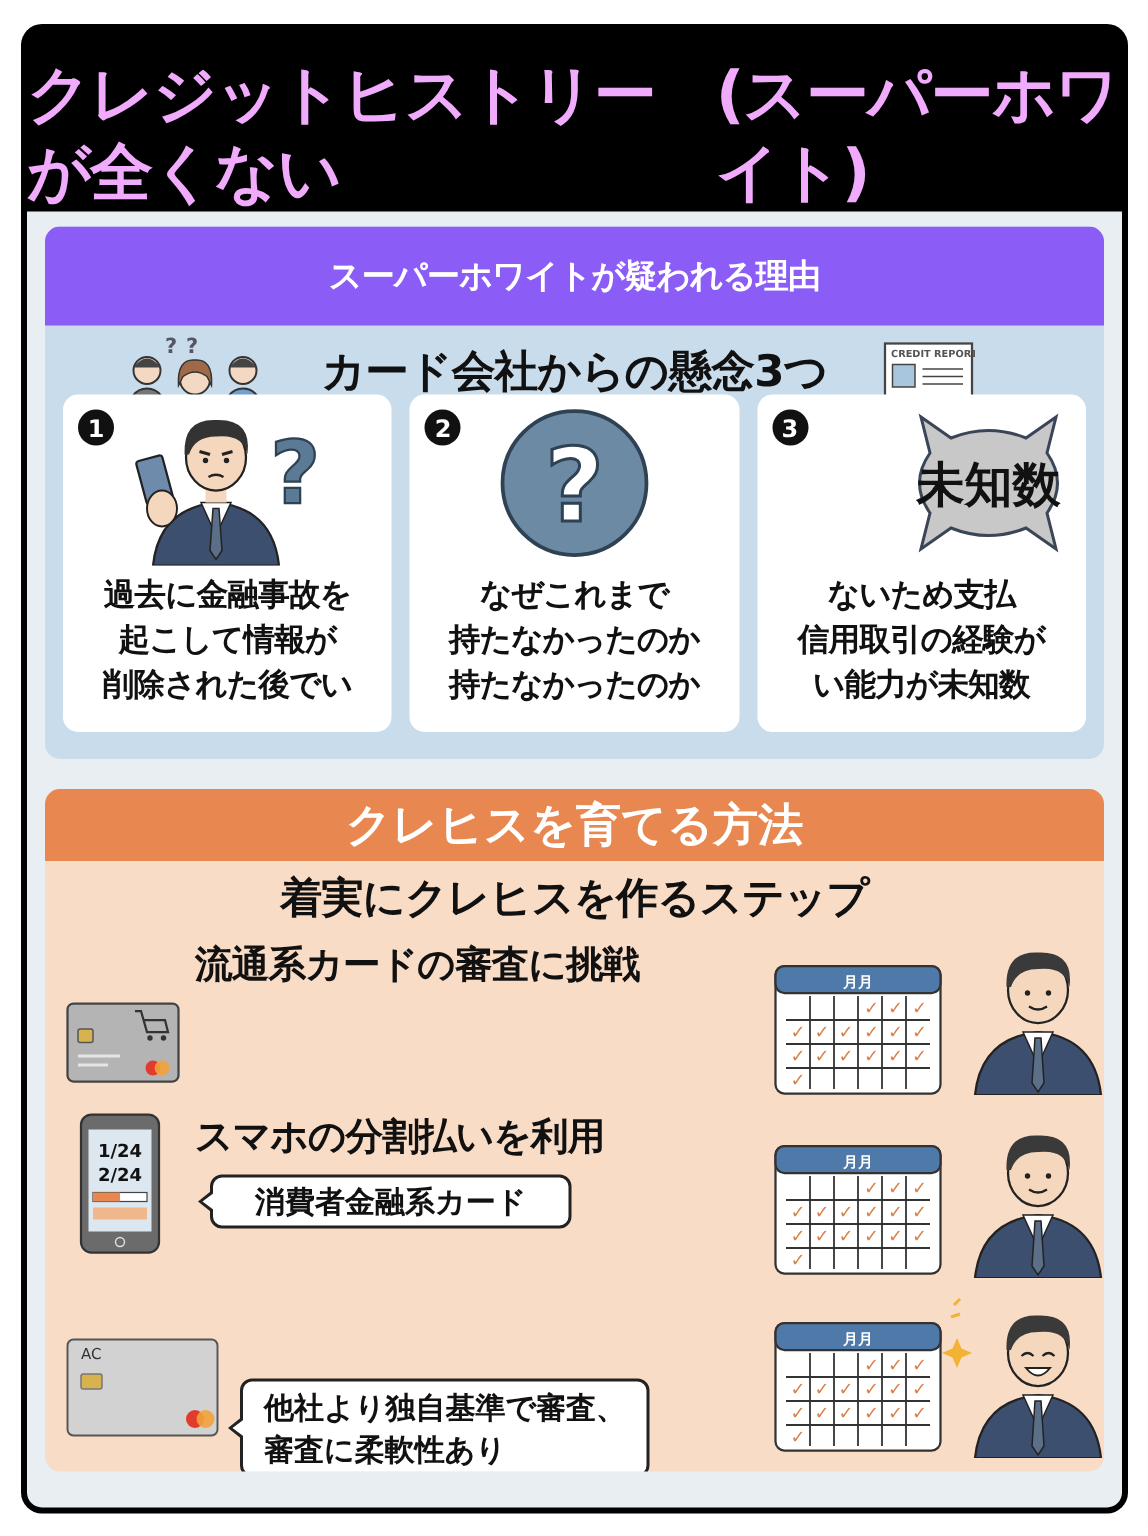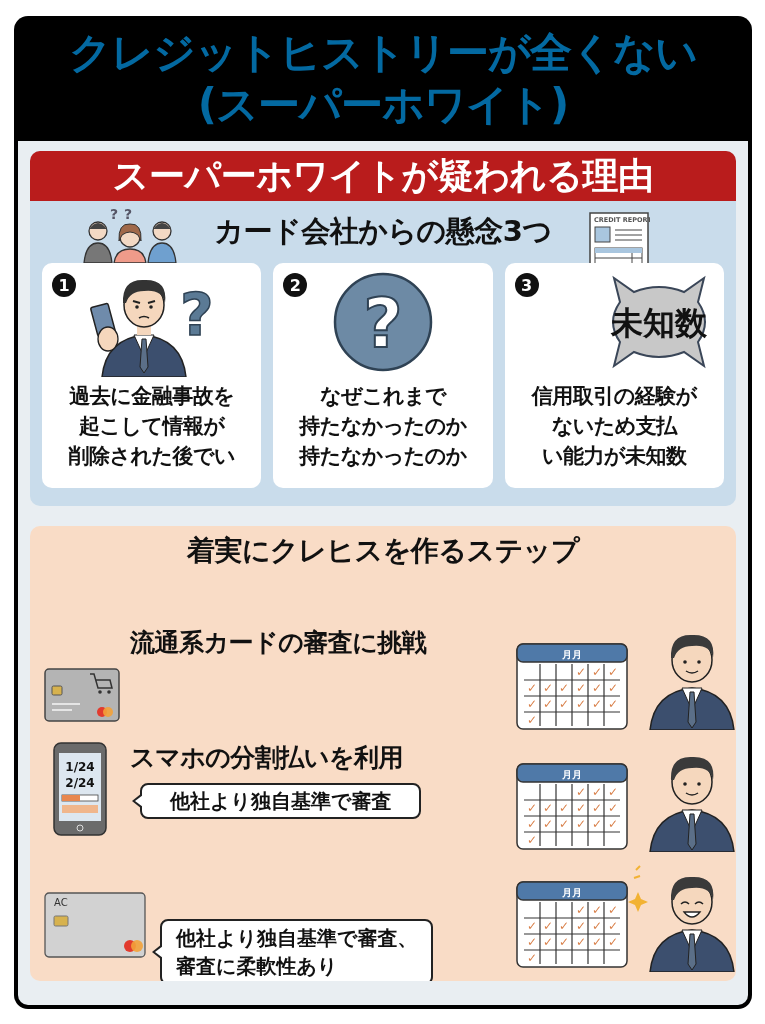--- a/index.html
+++ b/index.html
@@ -4,33 +4,33 @@
 <style>
   * { box-sizing: border-box; margin: 0; padding: 0; }
   html, body { width: 765px; height: 1024px; background: #ffffff; overflow: hidden; }
   body { font-family: "DejaVu Sans", "Liberation Sans", sans-serif; color: #111; position: relative; }
 
   .frame {
     position: absolute; left: 14px; top: 16px; width: 738px; height: 993px;
     background: #000; border-radius: 14px; padding: 0 4px 4px 4px;
   }
   .title {
-    height: 125px; display: flex; flex-direction: column; align-items: center; justify-content: center;
-    color: #0369a1; font-weight: bold; font-size: 42px; line-height: 52px; letter-spacing: -1px;
+    height: 125px; display: flex; flex-direction: row; align-items: flex-end; justify-content: center;
+    color: #f0abfc; font-weight: bold; font-size: 42px; line-height: 52px; letter-spacing: -1px;
   }
   .inner {
     background: #e9eef2; border-radius: 0 0 10px 10px; height: 864px; padding: 10px 12px 0 12px;
     position: relative;
   }
 
   
   .sec1 { background: #c9dceb; border-radius: 10px; height: 355px; overflow: hidden; position: relative; }
   .sec1-head {
-    background: #b91c1c; color: #fff; height: 50px; display: flex; align-items: center; justify-content: center;
-    font-size: 36px; font-weight: bold; letter-spacing: -0.5px;
+    background: #8b5cf6; color: #fff; height: 66px; display: flex; align-items: center; justify-content: center;
+    font-size: 22px; font-weight: bold; letter-spacing: -0.5px;
   }
   .sub1 { height: 62px; display: flex; align-items: center; justify-content: center; position: relative; }
   .sub1 .t { font-size: 29px; font-weight: bold; letter-spacing: -0.5px; }
   .people { position: absolute; left: 50px; top: 4px; width: 100px; height: 58px; }
   .report { position: absolute; left: 558px; top: 10px; width: 62px; height: 58px; }
   .cards { display: flex; gap: 12px; padding: 0 12px; position: absolute; top: 112px; left: 0; right: 0; }
   .card {
     flex: 1; background: #fff; border-radius: 10px; height: 225px; position: relative;
     display: flex; flex-direction: column; align-items: center;
   }
@@ -154,29 +154,30 @@
 
         <div class="card">
           <div class="num">3</div>
           <div class="card-ill" style="position:relative;justify-content:flex-end;">
             <svg width="130" height="100" viewBox="0 0 130 100">
               <path d="M20 6 L40 20 Q65 10 90 20 L110 6 L104 30 Q118 50 104 70 L110 94 L90 80 Q65 90 40 80 L20 94 L26 70 Q12 50 26 30 Z" fill="#c8c8c8" stroke="#3a4658" stroke-width="2"></path>
               <text x="65" y="62" font-size="32" font-weight="bold" text-anchor="middle" fill="#111">未知数</text>
             </svg>
           </div>
           <div class="card-text">
+            <div>ないため支払</div>
             <div>信用取引の経験が</div>
-            <div>ないため支払</div>
             <div>い能力が未知数</div>
           </div>
         </div>
       </div>
     </div>
 
     <div class="sec2">
+      <div class="sec2-head">クレヒスを育てる方法</div>
       <div class="sub2">着実にクレヒスを作るステップ</div>
 
       <div class="step" style="top:100px;height:110px;">
         <svg style="position:absolute;left:14px;top:42px;" width="76" height="54" viewBox="0 0 76 54">
           <rect x="1" y="1" width="74" height="52" rx="4" fill="#b4b4b4" stroke="#444" stroke-width="1.5"></rect>
           <rect x="8" y="18" width="10" height="9" rx="1.5" fill="#d7b24e" stroke="#555"></rect>
           <path d="M46 6 L50 6 L54 20 L68 20 L66 12 L52 12" fill="none" stroke="#333" stroke-width="1.5"></path>
           <circle cx="56" cy="24" r="1.8" fill="#333"></circle>
             <circle cx="65" cy="24" r="1.8" fill="#333"></circle>
           <line x1="8" y1="36" x2="36" y2="36" stroke="#e5e5e5" stroke-width="2"></line>
@@ -192,21 +193,21 @@
           <rect x="2" y="2" width="52" height="92" rx="7" fill="#6b6b6b" stroke="#333" stroke-width="1.5"></rect>
           <rect x="7" y="12" width="42" height="68" fill="#dde7f0"></rect>
           <text x="28" y="30" font-size="12" font-weight="bold" text-anchor="middle" fill="#111">1/24</text>
           <text x="28" y="46" font-size="12" font-weight="bold" text-anchor="middle" fill="#111">2/24</text>
           <rect x="10" y="54" width="36" height="6" fill="#fff" stroke="#444" stroke-width="0.8"></rect>
           <rect x="10" y="54" width="18" height="6" fill="#e8874f"></rect>
           <rect x="10" y="64" width="36" height="8" fill="#f0b68c"></rect>
           <circle cx="28" cy="87" r="3" fill="none" stroke="#ddd"></circle>
         </svg>
         <div class="step-title" style="left:100px;top:0;">スマホの分割払いを利用</div>
-        <div class="bubble" style="left:110px;top:42px;padding:2px 28px;">他社より独自基準で審査</div>
+        <div class="bubble" style="left:110px;top:42px;padding:2px 28px;">消費者金融系カード</div>
       </div>
 
       <div class="step" style="top:318px;height:135px;">
         <svg style="position:absolute;left:14px;top:48px;" width="102" height="66" viewBox="0 0 102 66">
           <rect x="1" y="1" width="100" height="64" rx="4" fill="#d2d2d2" stroke="#555" stroke-width="1.3"></rect>
           <text x="10" y="14" font-size="10" fill="#333">AC</text>
           <rect x="10" y="24" width="14" height="10" rx="1.5" fill="#d7b24e" stroke="#777"></rect>
           <circle cx="86" cy="54" r="6" fill="#e23b2e"></circle>
             <circle cx="93" cy="54" r="6" fill="#f3a23a" opacity="0.9"></circle>
         </svg>

